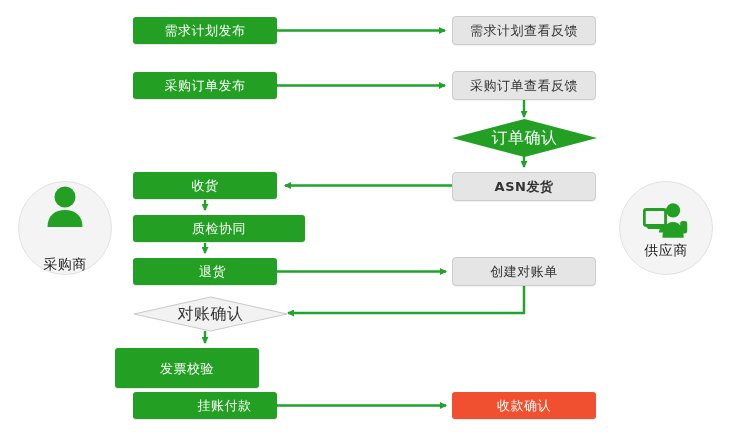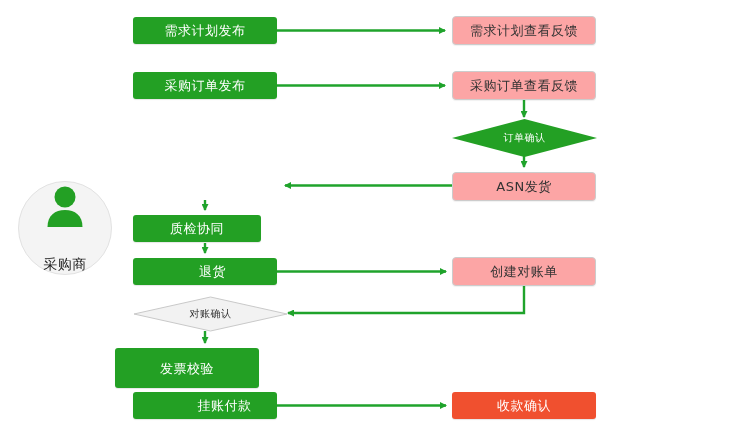--- a/index.html
+++ b/index.html
@@ -43,21 +43,21 @@
 
   .node.green {
     background: #21a02a;
     background: #23a024;
     color: #ffffff;
     border-radius: 3px;
     box-shadow: 0 1px 1px rgba(0,0,0,0.10);
   }
 
   .node.gray {
-    background: #fca5a5;
+    background: #e5e5e5;
     color: #333333;
     border: 1px solid #cccccc;
     border-radius: 4px;
     box-shadow: 0 1px 1px rgba(0,0,0,0.06);
   }
 
   .node.red {
     background: #f0502f;
     color: #ffffff;
     border-radius: 3px;
@@ -76,21 +76,21 @@
   }
   .diamond .dlabel {
     position: absolute;
     left: 0;
     top: 0;
     width: 100%;
     height: 100%;
     display: flex;
     align-items: center;
     justify-content: center;
-    font-size: 10px;
+    font-size: 16px;
     letter-spacing: 0.5px;
     white-space: nowrap;
   }
   .diamond.green .dlabel { color: #ffffff; }
   .diamond.gray  .dlabel { color: #333333; }
 
   
   .actor {
     position: absolute;
     width: 94px;
@@ -158,22 +158,25 @@
   </svg>
 
   <div class="node green" style="left:133px; top:17px; width:144px; height:27px;align-items:center;">
     <span>需求计划发布</span>
   </div>
 
   <div class="node green" style="left:133px; top:72px; width:144px; height:27px;">
     <span>采购订单发布</span>
   </div>
 
-
-  <div class="node green" style="left:133px; top:215px; width:128px; height:27px;">
+  <div class="node green" style="left:133px; top:172px; width:144px; height:27px;">
+    <span>收货</span>
+  </div>
+
+  <div class="node green" style="left:133px; top:215px; width:172px; height:27px;">
     <span>质检协同</span>
   </div>
 
   <div class="node green" style="left:133px; top:258px; width:144px; height:27px;padding-left:15px;">
     <span>退货</span>
   </div>
 
   <div class="diamond gray" style="left:133px; top:296px; width:155px; height:36px;">
     <svg width="155" height="36" viewBox="0 0 155 36" xmlns="http://www.w3.org/2000/svg">
       <polygon points="77.5,1 154,18 77.5,35 1,18" fill="#f2f2f2" stroke="#c9c9c9" stroke-width="1"></polygon>
@@ -197,34 +200,49 @@
     <span>采购订单查看反馈</span>
   </div>
 
   <div class="diamond green" style="left:452px; top:119px; width:145px; height:38px;">
     <svg width="145" height="38" viewBox="0 0 145 38" xmlns="http://www.w3.org/2000/svg">
       <polygon points="72.5,0 145,19 72.5,38 0,19" fill="#23a024"></polygon>
     </svg>
     <div class="dlabel">订单确认</div>
   </div>
 
-  <div class="node gray" style="left:452px; top:172px; width:144px; height:29px;">
+  <div class="node gray" style="left:452px; top:172px; width:144px; height:29px;font-weight:bold;">
     <span>ASN发货</span>
   </div>
 
   <div class="node red" style="left:452px; top:392px; width:144px; height:27px;">
     <span>收款确认</span>
   </div>
 
   <div class="node gray" style="left:452px; top:257px; width:144px; height:29px;">
     <span>创建对账单</span>
   </div>
 
   <div class="actor" style="left:18px; top:181px;gap:29px;">
     <svg class="glyph" viewBox="0 0 46 42" xmlns="http://www.w3.org/2000/svg">
       <circle cx="23" cy="12" r="10.5" fill="#23a024"></circle>
       <path d="M5.5,42 C5.5,30.5 13,25 23,25 C33,25 40.5,30.5 40.5,42 Z" fill="#23a024"></path>
     </svg>
     <span class="aname">采购商</span>
   </div>
 
+  <div class="actor" style="left:619px; top:181px;">
+    <svg class="glyph" viewBox="0 0 52 42" xmlns="http://www.w3.org/2000/svg">
+
+      <rect x="1.5" y="8" width="24" height="18" rx="2" fill="none" stroke="#23a024" stroke-width="3.2"></rect>
+      <path d="M6,30 L22,30 L26,26 L2,26 Z" fill="#23a024"></path>
+
+      <circle cx="34" cy="9" r="8" fill="#23a024"></circle>
+
+      <path d="M22,40 C22,28 27,22 34,22 C41,22 46,28 46,40 Z" fill="#23a024"></path>
+
+      <path d="M27,24 C21,26 18,30 18,34 L24,34 C24,31 26,29 29,28 Z" fill="#23a024"></path>
+      <rect x="42" y="21" width="8" height="14" rx="3" fill="#23a024"></rect>
+    </svg>
+    <span class="aname">供应商</span>
+  </div>
 
 </div>
 
 </body></html>

